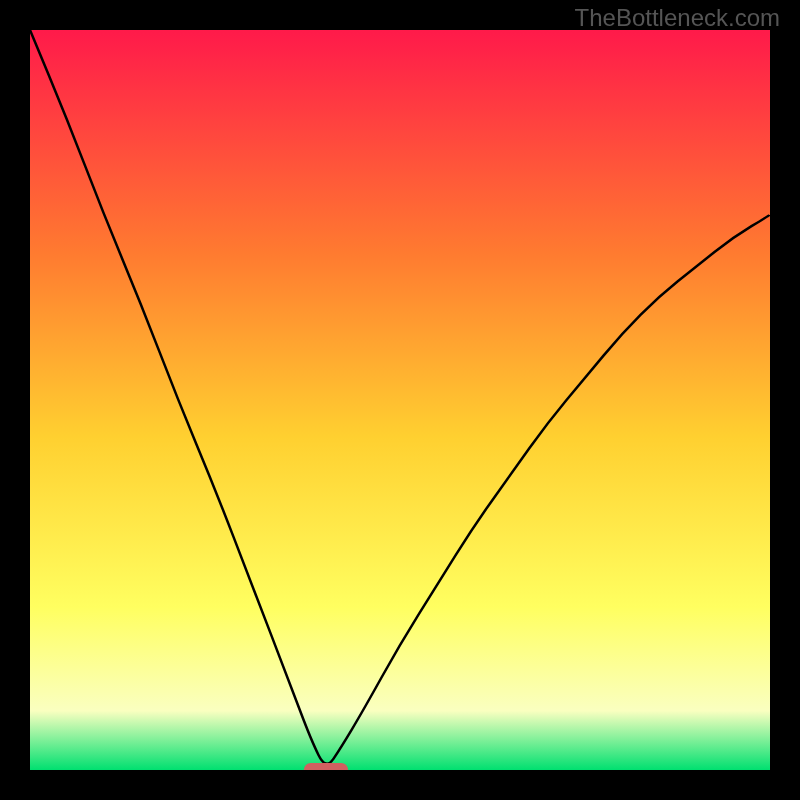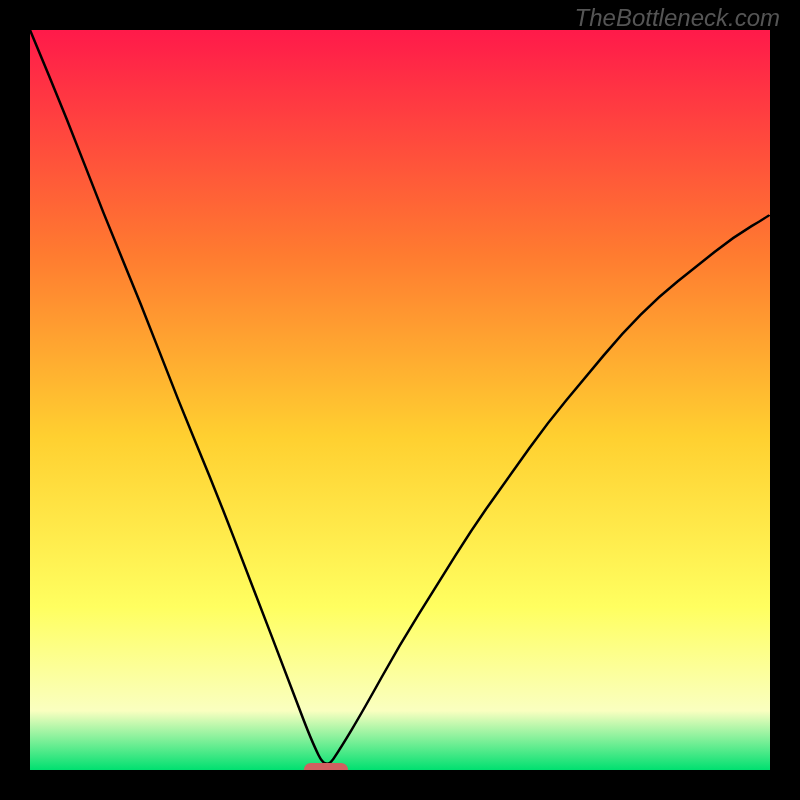--- a/index.html
+++ b/index.html
@@ -12,21 +12,20 @@
     font-family: Arial, sans-serif;
   }
   .watermark {
     position: absolute;
     top: 4px;
     right: 20px;
     color: #555;
     font-size: 24px;
     font-weight: 500;
     z-index: 10;
-    font-style: italic;
   }
   .plot-area {
     position: absolute;
     left: 30px;
     top: 30px;
     width: 740px;
     height: 740px;
   }
   svg {
     display: block;

